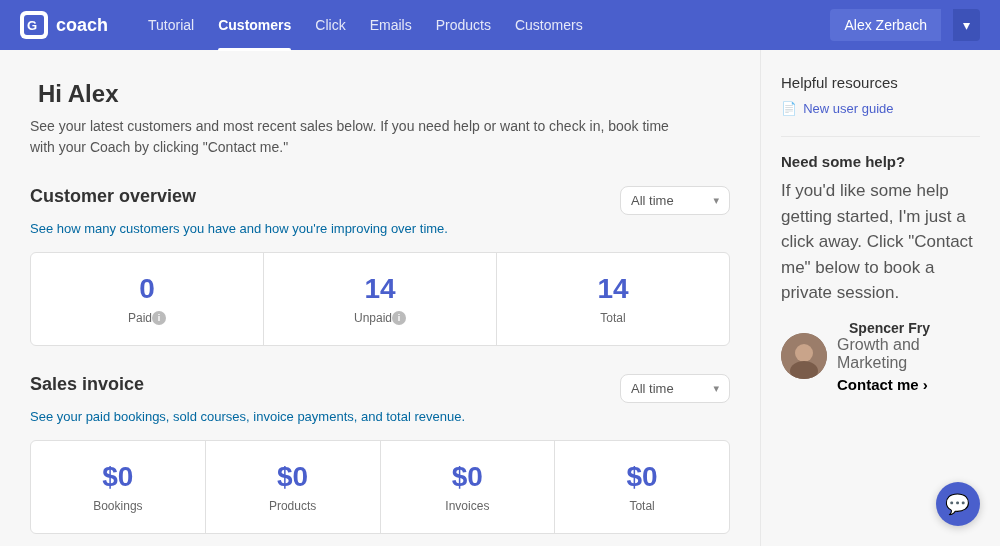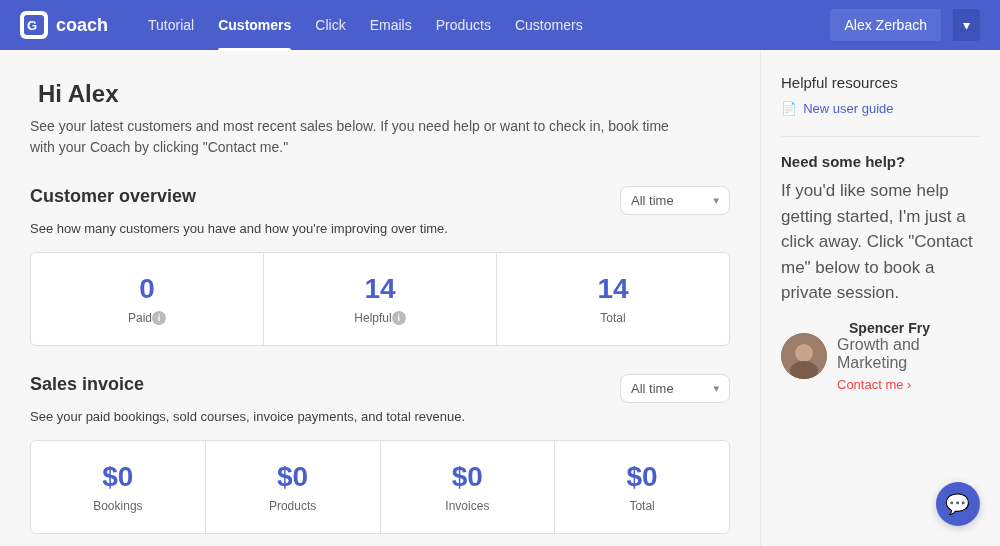--- a/index.html
+++ b/index.html
@@ -126,21 +126,21 @@
       display: flex;
       align-items: flex-start;
       justify-content: space-between;
       margin-bottom: 6px;
     }
     .section-title {
       font-size: 18px;
       font-weight: 700;
     }
     .section-desc {
-      color: #404040;
+      color: #0369a1;
       font-size: 13px;
       margin-bottom: 16px;
     }
     .filter-select {
       display: flex;
       align-items: center;
       border: 1px solid #ddd;
       border-radius: 8px;
       background: #fff;
       padding: 6px 10px;
@@ -245,24 +245,24 @@
       font-weight: 700;
       font-size: 14px;
       margin-left: 12px;
     }
     .coach-info .coach-role {
       font-size: 16px;
       color: #666;
       margin-bottom: 4px;
     }
     .contact-link {
-      color: #ef4444;
-      font-size: 13px;
+      color: #000000;
+      font-size: 15px;
       text-decoration: none;
-      font-weight: 400;
+      font-weight: 700;
     }
     .contact-link::after { content: ' ›'; }
 
     
     .chat-btn {
       position: fixed;
       bottom: 20px;
       right: 20px;
       width: 44px;
       height: 44px;
@@ -332,21 +332,21 @@
         <div class="stat-card">
           <div class="stat-value">0</div>
           <div class="stat-label">
             <span>Paid</span>
             <span class="info-icon">i</span>
           </div>
         </div>
         <div class="stat-card">
           <div class="stat-value">14</div>
           <div class="stat-label">
-            <span>Helpful</span>
+            <span>Unpaid</span>
             <span class="info-icon">i</span>
           </div>
         </div>
         <div class="stat-card">
           <div class="stat-value">14</div>
           <div class="stat-label">
             <span>Total</span>
           </div>
         </div>
       </div>

